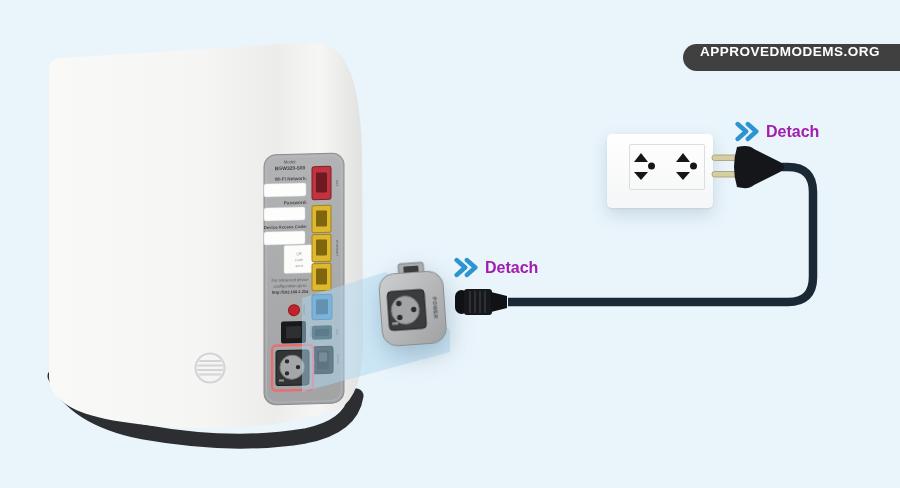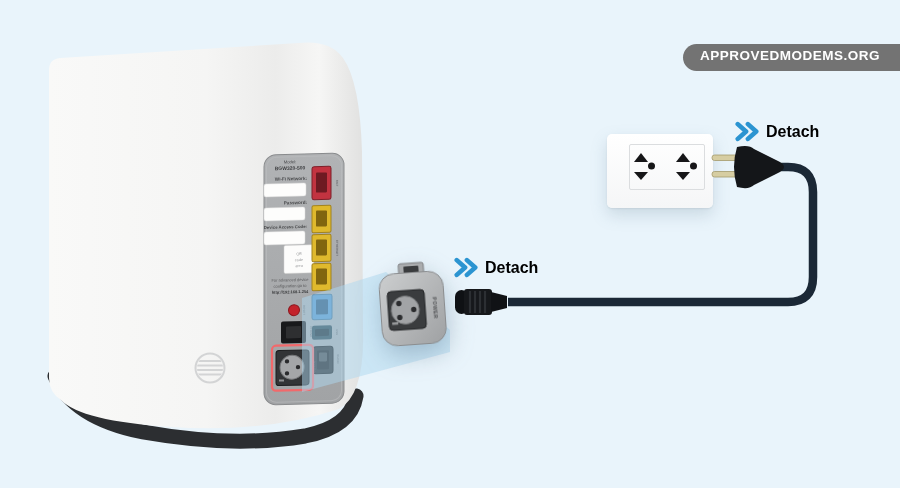--- a/index.html
+++ b/index.html
@@ -3,23 +3,23 @@
 <meta charset="utf-8">
 <style>
   html,body{margin:0;padding:0;background:#e9f4fb;}
   *{box-sizing:border-box;}
   .scene{position:relative;width:900px;height:488px;background:#e9f4fb;overflow:hidden;
          font-family:"Liberation Sans",sans-serif;}
   svg{display:block;}
   svg text{font-family:"Liberation Sans","DejaVu Sans",sans-serif;}
 
   
-  .badge{position:absolute;top:44px;right:0;height:27px;display:flex;align-items:center;
-         background:#737373;color:#fff;font-size:13.5px;font-weight:700;letter-spacing:.5px;
-         padding:0 20px 4px 17px;border-radius:14px 0 0 14px;}
+  .badge{position:absolute;top:44px;right:0;height:27px;display:flex;align-items:flex-end;
+         background:#404040;color:#fff;font-size:13.5px;font-weight:700;letter-spacing:.5px;
+         padding:0 20px 12px 17px;border-radius:14px 0 0 14px;}
 
   
   .router-svg{position:absolute;left:33px;top:36px;z-index:1;}
 
   
   .beam-svg{position:absolute;left:0;top:0;z-index:2;pointer-events:none;}
 
   
   .tile-svg{position:absolute;left:380px;top:262px;z-index:3;transform:rotate(-4deg);
             filter:drop-shadow(2px 10px 12px rgba(80,110,135,.35));}
@@ -30,21 +30,21 @@
           box-shadow:0 7px 16px rgba(110,140,160,.25),0 1px 2px rgba(0,0,0,.08);}
   .outlet .recess{position:absolute;left:22px;top:10px;width:76px;height:46px;
           border:1px solid #dbdddf;border-radius:2px;}
   .outlet svg{position:absolute;left:0;top:0;}
 
   
   .cable-svg{position:absolute;left:0;top:0;z-index:4;pointer-events:none;}
 
   
   .detach{position:absolute;display:flex;align-items:center;gap:7px;z-index:5;}
-  .detach span{color:#000000;font-size:16px;font-weight:700;}
+  .detach span{color:#a21caf;font-size:16px;font-weight:700;}
   .detach-1{left:454px;top:257px;}
   .detach-2{left:735px;top:121px;}
 
   .cable-label{position:absolute;left:639px;top:267px;z-index:5;
                color:#17181a;font-size:17px;font-weight:700;}
 </style>
 </head>
 <body>
 
 <div class="scene">

